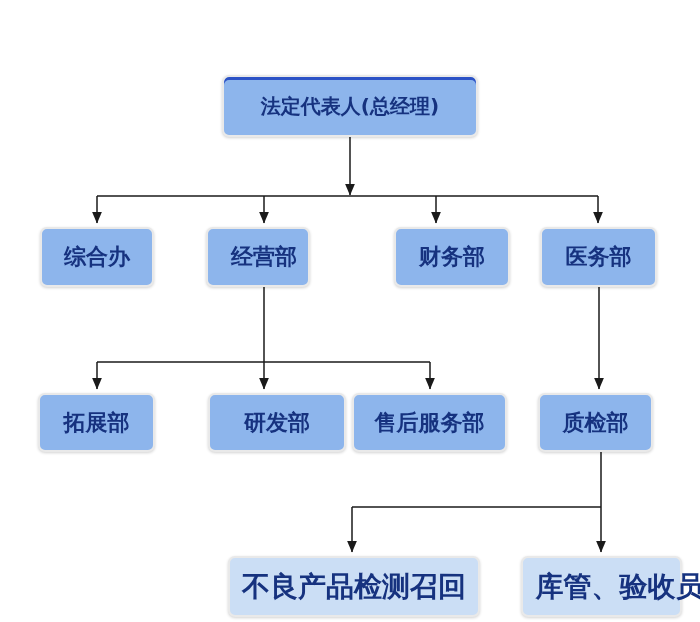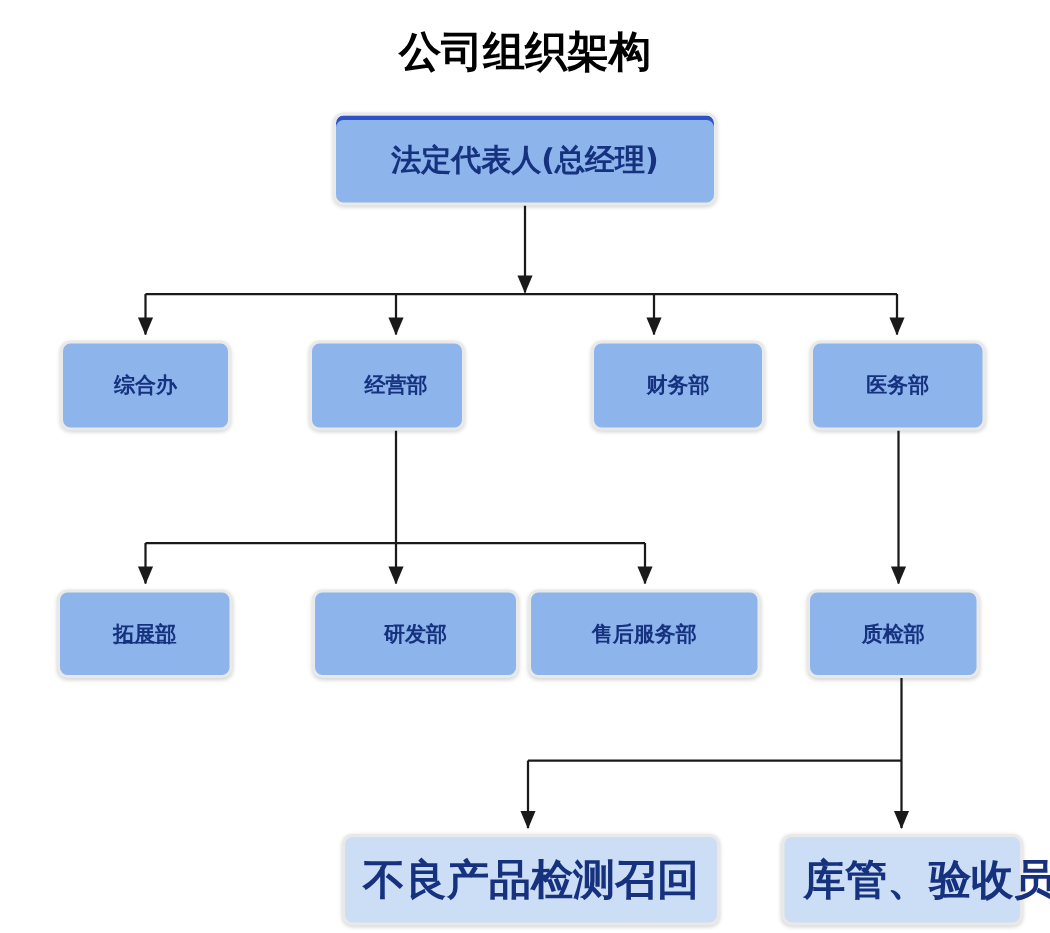--- a/index.html
+++ b/index.html
@@ -6,31 +6,30 @@
   body{font-family:"DejaVu Sans","Liberation Sans",sans-serif;}
   #canvas{position:relative;width:700px;height:622px;background:#ffffff;overflow:hidden;}
   #page-title{position:absolute;top:16px;left:0;width:100%;margin:0;text-align:center;
     font-size:28px;font-weight:bold;color:#000000;}
   #edge-layer{position:absolute;left:0;top:0;width:700px;height:622px;pointer-events:none;}
   .node{position:absolute;box-sizing:border-box;display:flex;align-items:center;justify-content:center;
     background:var(--node-fill,#8db5ec);
     border:2px solid var(--node-border,#e9e9e9);
     border-radius:7px;
     color:var(--node-text,#16327f);
-    font-weight:bold;font-size:14px;white-space:nowrap;
+    font-weight:bold;font-size:22px;white-space:nowrap;
     box-shadow:0 1px 3px rgba(0,0,0,0.18);}
   .node.primary{font-size:20px;
     box-shadow:inset 0 3px 0 0 var(--stripe,#2c52c6),0 1px 3px rgba(0,0,0,0.18);}
   .node.light{background:var(--node-fill-light,#cbdef5);font-size:28px;font-family:Liberation Mono, monospace;}
 </style>
 </head>
 <body>
 
 <div id="canvas" style="background: rgb(255, 255, 255);">
-  <h1 id="page-title" style="color: rgb(0, 0, 0);">公司组织架构</h1>
   <svg id="edge-layer" xmlns="http://www.w3.org/2000/svg" viewBox="0 0 700 622">
       <defs>
         <marker id="arrowhead" markerUnits="userSpaceOnUse" markerWidth="12" markerHeight="12" viewBox="0 0 10 10" refX="9.5" refY="5" orient="auto">
           <path d="M0,0.8 L10,5 L0,9.2 Z" fill="#1a1a1a"></path>
         </marker>
       </defs>
       <polyline points="350,137 350,195" fill="none" stroke="#1a1a1a" stroke-width="1.5" marker-end="url(#arrowhead)"></polyline>
       <polyline points="97,196 598,196" fill="none" stroke="#1a1a1a" stroke-width="1.5"></polyline>
       <polyline points="97,196 97,223" fill="none" stroke="#1a1a1a" stroke-width="1.5" marker-end="url(#arrowhead)"></polyline>
       <polyline points="264,196 264,223" fill="none" stroke="#1a1a1a" stroke-width="1.5" marker-end="url(#arrowhead)"></polyline>
@@ -54,21 +53,21 @@
       </div>
       <div class="node normal" style="left: 206px; top: 227px; width: 104px; height: 60px; padding-left: 12px;">
         <span>经营部</span>
       </div>
       <div class="node normal" style="left: 378px; top: 227px; width: 116px; height: 60px; margin-left: 16px;">
         <span>财务部</span>
       </div>
       <div class="node normal" style="left: 540px; top: 227px; width: 117px; height: 60px;">
         <span>医务部</span>
       </div>
-      <div class="node normal" style="left: 38px; top: 393px; width: 117px; height: 59px; text-decoration: underline;">
+      <div class="node normal" style="left: 38px; top: 393px; width: 117px; height: 59px;">
         <span>拓展部</span>
       </div>
       <div class="node normal" style="left: 208px; top: 393px; width: 138px; height: 59px;">
         <span>研发部</span>
       </div>
       <div class="node normal" style="left: 352px; top: 393px; width: 155px; height: 59px;">
         <span>售后服务部</span>
       </div>
       <div class="node normal" style="left: 538px; top: 393px; width: 115px; height: 59px;">
         <span>质检部</span>

